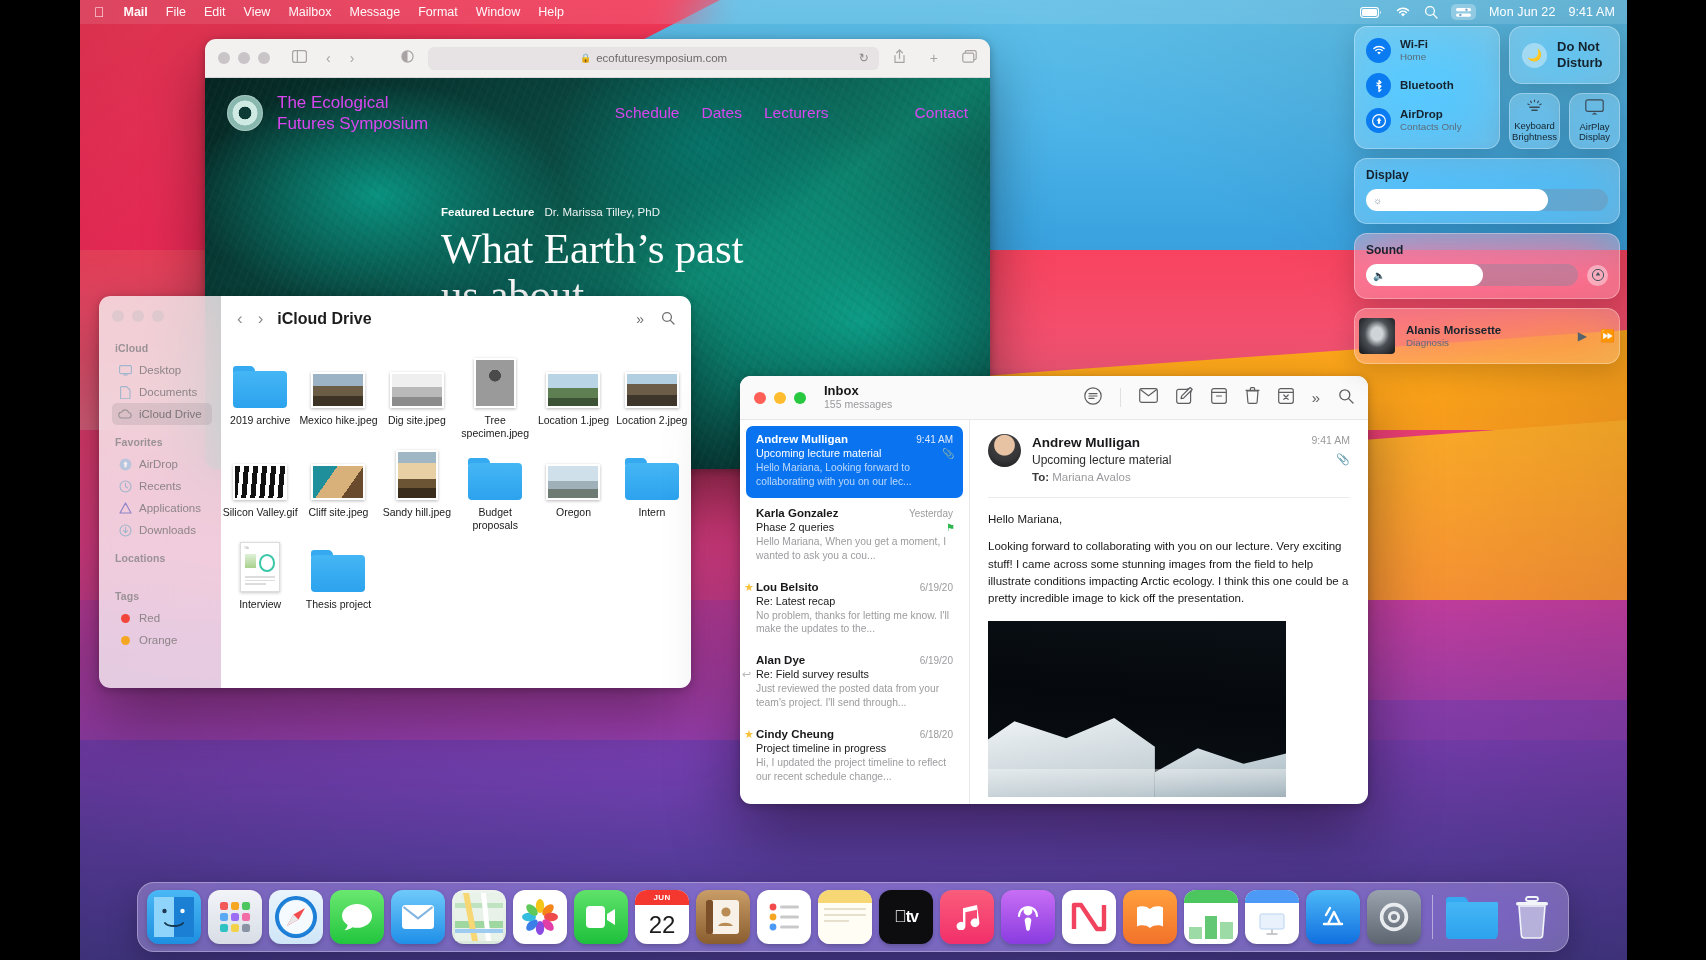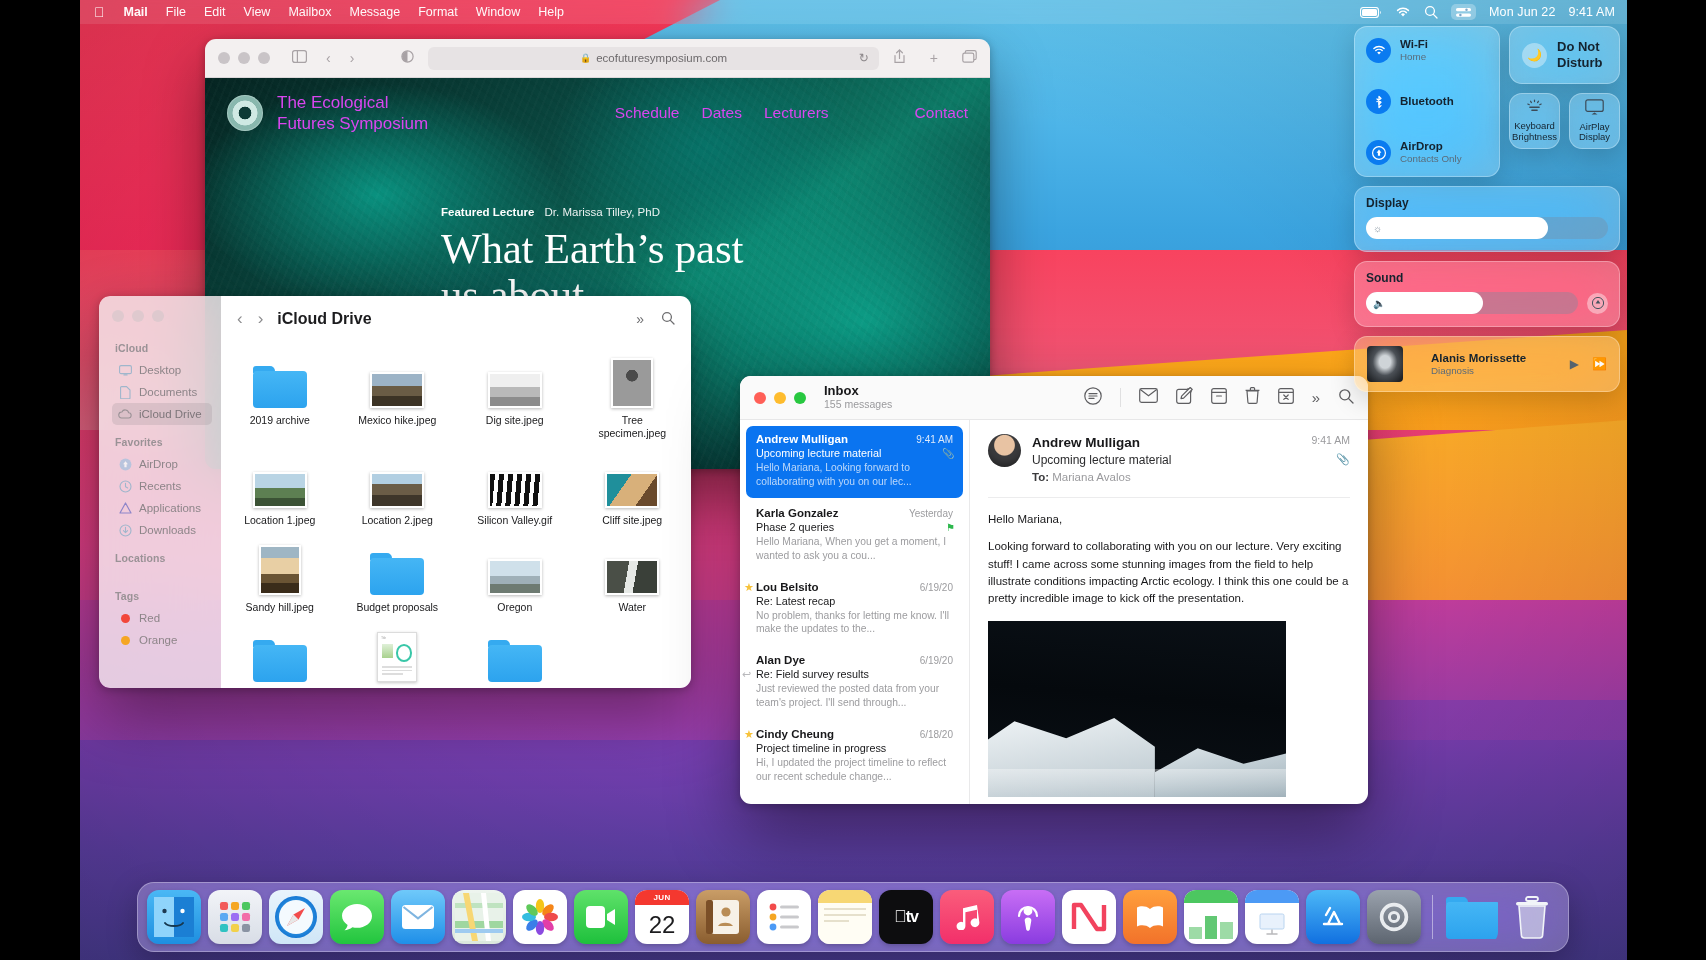--- a/index.html
+++ b/index.html
@@ -115,22 +115,22 @@
              border-radius:5px; color:#8d8589; }
   .sb-item.sel { background:rgba(160,150,155,.28); color:#7d767a; }
   .sb-ic { width:14px; height:14px; display:inline-flex; align-items:center;
            justify-content:center; color:#9fb6cc; font-size:11px; }
   .sb-dot { width:9px; height:9px; border-radius:50%; display:inline-block; }
   #fd-main { position:absolute; left:122px; top:0; right:0; bottom:0; background:#fff; }
   #fd-top { height:46px; display:flex; align-items:center; padding:0 16px; }
   #fd-arrows { display:flex; gap:15px; font-size:17px; color:#8c8c8e; }
   #fd-title { margin-left:14px; font-size:16px; font-weight:700; color:#1c1c1e; }
   #fd-topright { margin-left:auto; display:flex; align-items:center; gap:17px; color:#6e6e70; font-size:14px; }
-  #fd-grid { padding:10px 0 0 0; display:grid; grid-template-columns:repeat(4,1fr);
-             row-gap:12px; }
+  #fd-grid { padding:10px 0 0 0; display:grid; grid-template-columns:repeat(6,1fr);
+             row-gap:4px; }
   .fitem { display:flex; flex-direction:column; align-items:center; width:100%; }
   .fthumb { height:56px; display:flex; align-items:flex-end; justify-content:center; }
   .flabel { font-size:10.5px; color:#19191b; text-align:center; line-height:1.24;
             margin-top:6px; max-width:84px; }
   .folder { width:54px; height:42px; position:relative; }
   .folder::before { content:""; position:absolute; left:0; top:0; width:22px; height:7px;
             background:#35aaf0; border-radius:3px 5px 0 0; }
   .folder::after { content:""; position:absolute; left:0; top:5px; width:54px; height:37px;
             background:linear-gradient(180deg,#45b6f5,#2ca3ee); border-radius:4px; }
   .photo { width:54px; height:36px; background:#ddd; border:2.5px solid #fff;
@@ -194,21 +194,21 @@
   #ml-img .sheen { position:absolute; left:0; right:0; bottom:0; height:16%;
             background:linear-gradient(180deg, rgba(255,255,255,.35), rgba(255,255,255,0)); }
 
   
   #cc { position:absolute; right:86px; top:26px; width:266px; z-index:55;
         display:flex; flex-direction:column; gap:9px; }
   .cc-card { background:rgba(255,255,255,.26); backdrop-filter:blur(28px) saturate(160%);
              border:.5px solid rgba(255,255,255,.30); border-radius:13px;
              box-shadow:0 8px 26px rgba(0,0,0,.16); color:#15232f; }
   #cc-row1 { display:flex; gap:9px; }
-  #cc-left { width:146px; padding:11px 11px; display:flex; flex-direction:column; gap:26px; }
+  #cc-left { width:146px; padding:11px 11px; display:flex; flex-direction:column; gap:10px; }
   .cc-toggle { display:flex; align-items:center; gap:9px; }
   .cc-bul { width:25px; height:25px; border-radius:50%; background:#0a7bf0; flex:none;
             display:flex; align-items:center; justify-content:center; color:#fff; }
   .cc-lab .l1 { font-size:11.5px; font-weight:700; line-height:1.15; }
   .cc-lab .l2 { font-size:9.8px; color:#5b6b79; line-height:1.2; }
   #cc-right { flex:1; display:flex; flex-direction:column; gap:9px; }
   #cc-dnd { height:58px; display:flex; align-items:center; gap:10px; padding:0 12px; }
   #cc-dnd .cc-moon { width:25px; height:25px; border-radius:50%; background:rgba(255,255,255,.38);
             display:flex; align-items:center; justify-content:center; font-size:12px; color:#3c4a57; }
   #cc-dnd .lab { font-size:13px; font-weight:700; line-height:1.2; }
@@ -219,21 +219,21 @@
   .cc-slider-card { padding:9px 11px 12px 11px; }
   .cc-slider-card .ttl { font-size:12px; font-weight:700; margin-bottom:7px; }
   .slider { height:22px; border-radius:11px; background:rgba(120,140,160,.38); position:relative; }
   .slider .fill { position:absolute; left:0; top:0; bottom:0; border-radius:11px;
                   background:#fff; display:flex; align-items:center; padding-left:7px;
                   font-size:10px; color:#7b8a97; }
   #cc-sound-row { display:flex; align-items:center; gap:9px; }
   #cc-sound-row .slider { flex:1; }
   .airplay-btn { width:21px; height:21px; border-radius:50%; background:rgba(255,255,255,.42);
                  display:flex; align-items:center; justify-content:center; font-size:11px; color:#46545f; }
-  #cc-music { display:flex; align-items:center; gap:28px; padding:9px 12px; }
+  #cc-music { display:flex; align-items:center; gap:11px; padding:9px 4px; }
   #cc-art { width:36px; height:36px; border-radius:4px; flex:none; overflow:hidden;
             background:radial-gradient(ellipse at 50% 44%, #cfd4d8 0 22%, #4b5056 48%, #121417 100%); }
   #cc-music .mt { line-height:1.25; }
   #cc-music .mt .a { font-size:11.5px; font-weight:700; }
   #cc-music .mt .b { font-size:9.8px; color:#5b6b79; }
   #cc-music .ctrls { margin-left:auto; display:flex; align-items:center; gap:13px;
                      color:#55636e; font-size:12px; }
 
   
   #dock { position:absolute; left:50%; transform:translateX(-50%); bottom:8px;
@@ -577,26 +577,20 @@
           </div>
 
         <div class="fitem">
             <div class="fthumb">
               <div class="photo" style="background:linear-gradient(180deg,#cfe0ea 0 48%,#9fb0b8 48% 72%,#6e7b72 72% 100%)"></div>
             </div>
             <div class="flabel">Oregon</div>
           </div>
         <div class="fitem">
             <div class="fthumb">
-              <div class="photo" style="background:linear-gradient(100deg,#4a4f47 0 40%,#e6e9e6 40% 56%,#3a4039 56% 100%)"></div>
-            </div>
-            <div class="flabel">Water</div>
-          </div>
-        <div class="fitem">
-            <div class="fthumb">
               <div class="folder"></div>
             </div>
             <div class="flabel">Intern</div>
           </div>
         <div class="fitem">
             <div class="fthumb">
               <div class="doc">
           <div style="padding:4px 3px;font-size:2.6px;color:#999;">Title</div>
           <div style="display:flex;gap:3px;padding:0 4px;">
             <div style="width:12px;height:14px;background:linear-gradient(180deg,#dff0d8,#a8d18d)"></div>

